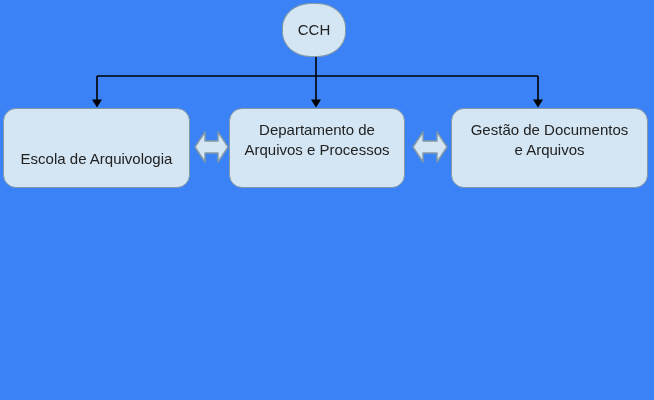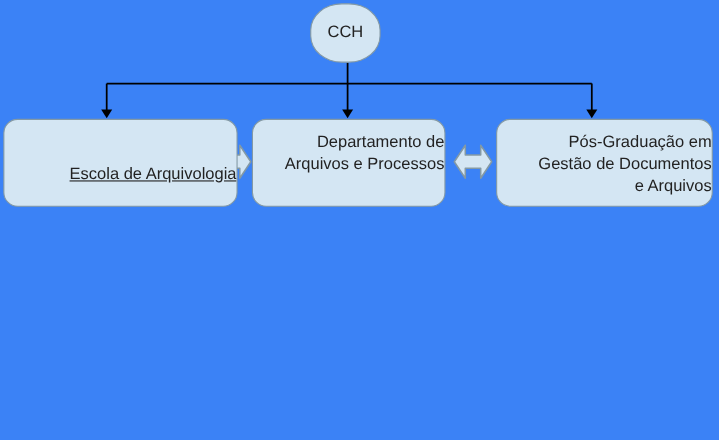--- a/index.html
+++ b/index.html
@@ -26,24 +26,24 @@
   .root{
     left:282px;top:3px;width:64px;height:54px;
     border-radius:45%;
     display:flex;align-items:center;justify-content:center;
   }
   .box{
     top:108px;height:80px;
     border-radius:13px;
     overflow:hidden;
   }
-  .box-escola{left:3px;width:213px;padding-top:40px;text-decoration:underline;}
+  .box-escola{left:3px;width:187px;padding-top:40px;}
   .box-departamento{left:229px;width:176px;padding-top:11px;}
   .box-programa{left:451px;width:197px;padding-top:11px;}
-  .tline{white-space:nowrap;text-align:right;}
+  .tline{white-space:nowrap;}
 </style>
 </head>
 <body>
 
 <div class="canvas">
 
   <svg class="connectors" viewBox="0 0 654 400">
     <g stroke="#000000" stroke-width="1.6" fill="none">
       <line x1="316" y1="57" x2="316" y2="76"></line>
       <line x1="97" y1="76" x2="538" y2="76"></line>
@@ -69,18 +69,17 @@
   <div class="node box box-escola">
     <div class="tline">Escola de Arquivologia</div>
   </div>
 
   <div class="node box box-departamento">
     <div class="tline">Departamento de</div>
     <div class="tline">Arquivos e Processos</div>
   </div>
 
   <div class="node box box-programa">
-    <div class="tline">Pós-Graduação em</div>
     <div class="tline">Gestão de Documentos</div>
     <div class="tline">e Arquivos</div>
   </div>
 
 </div>
 
 </body></html>

